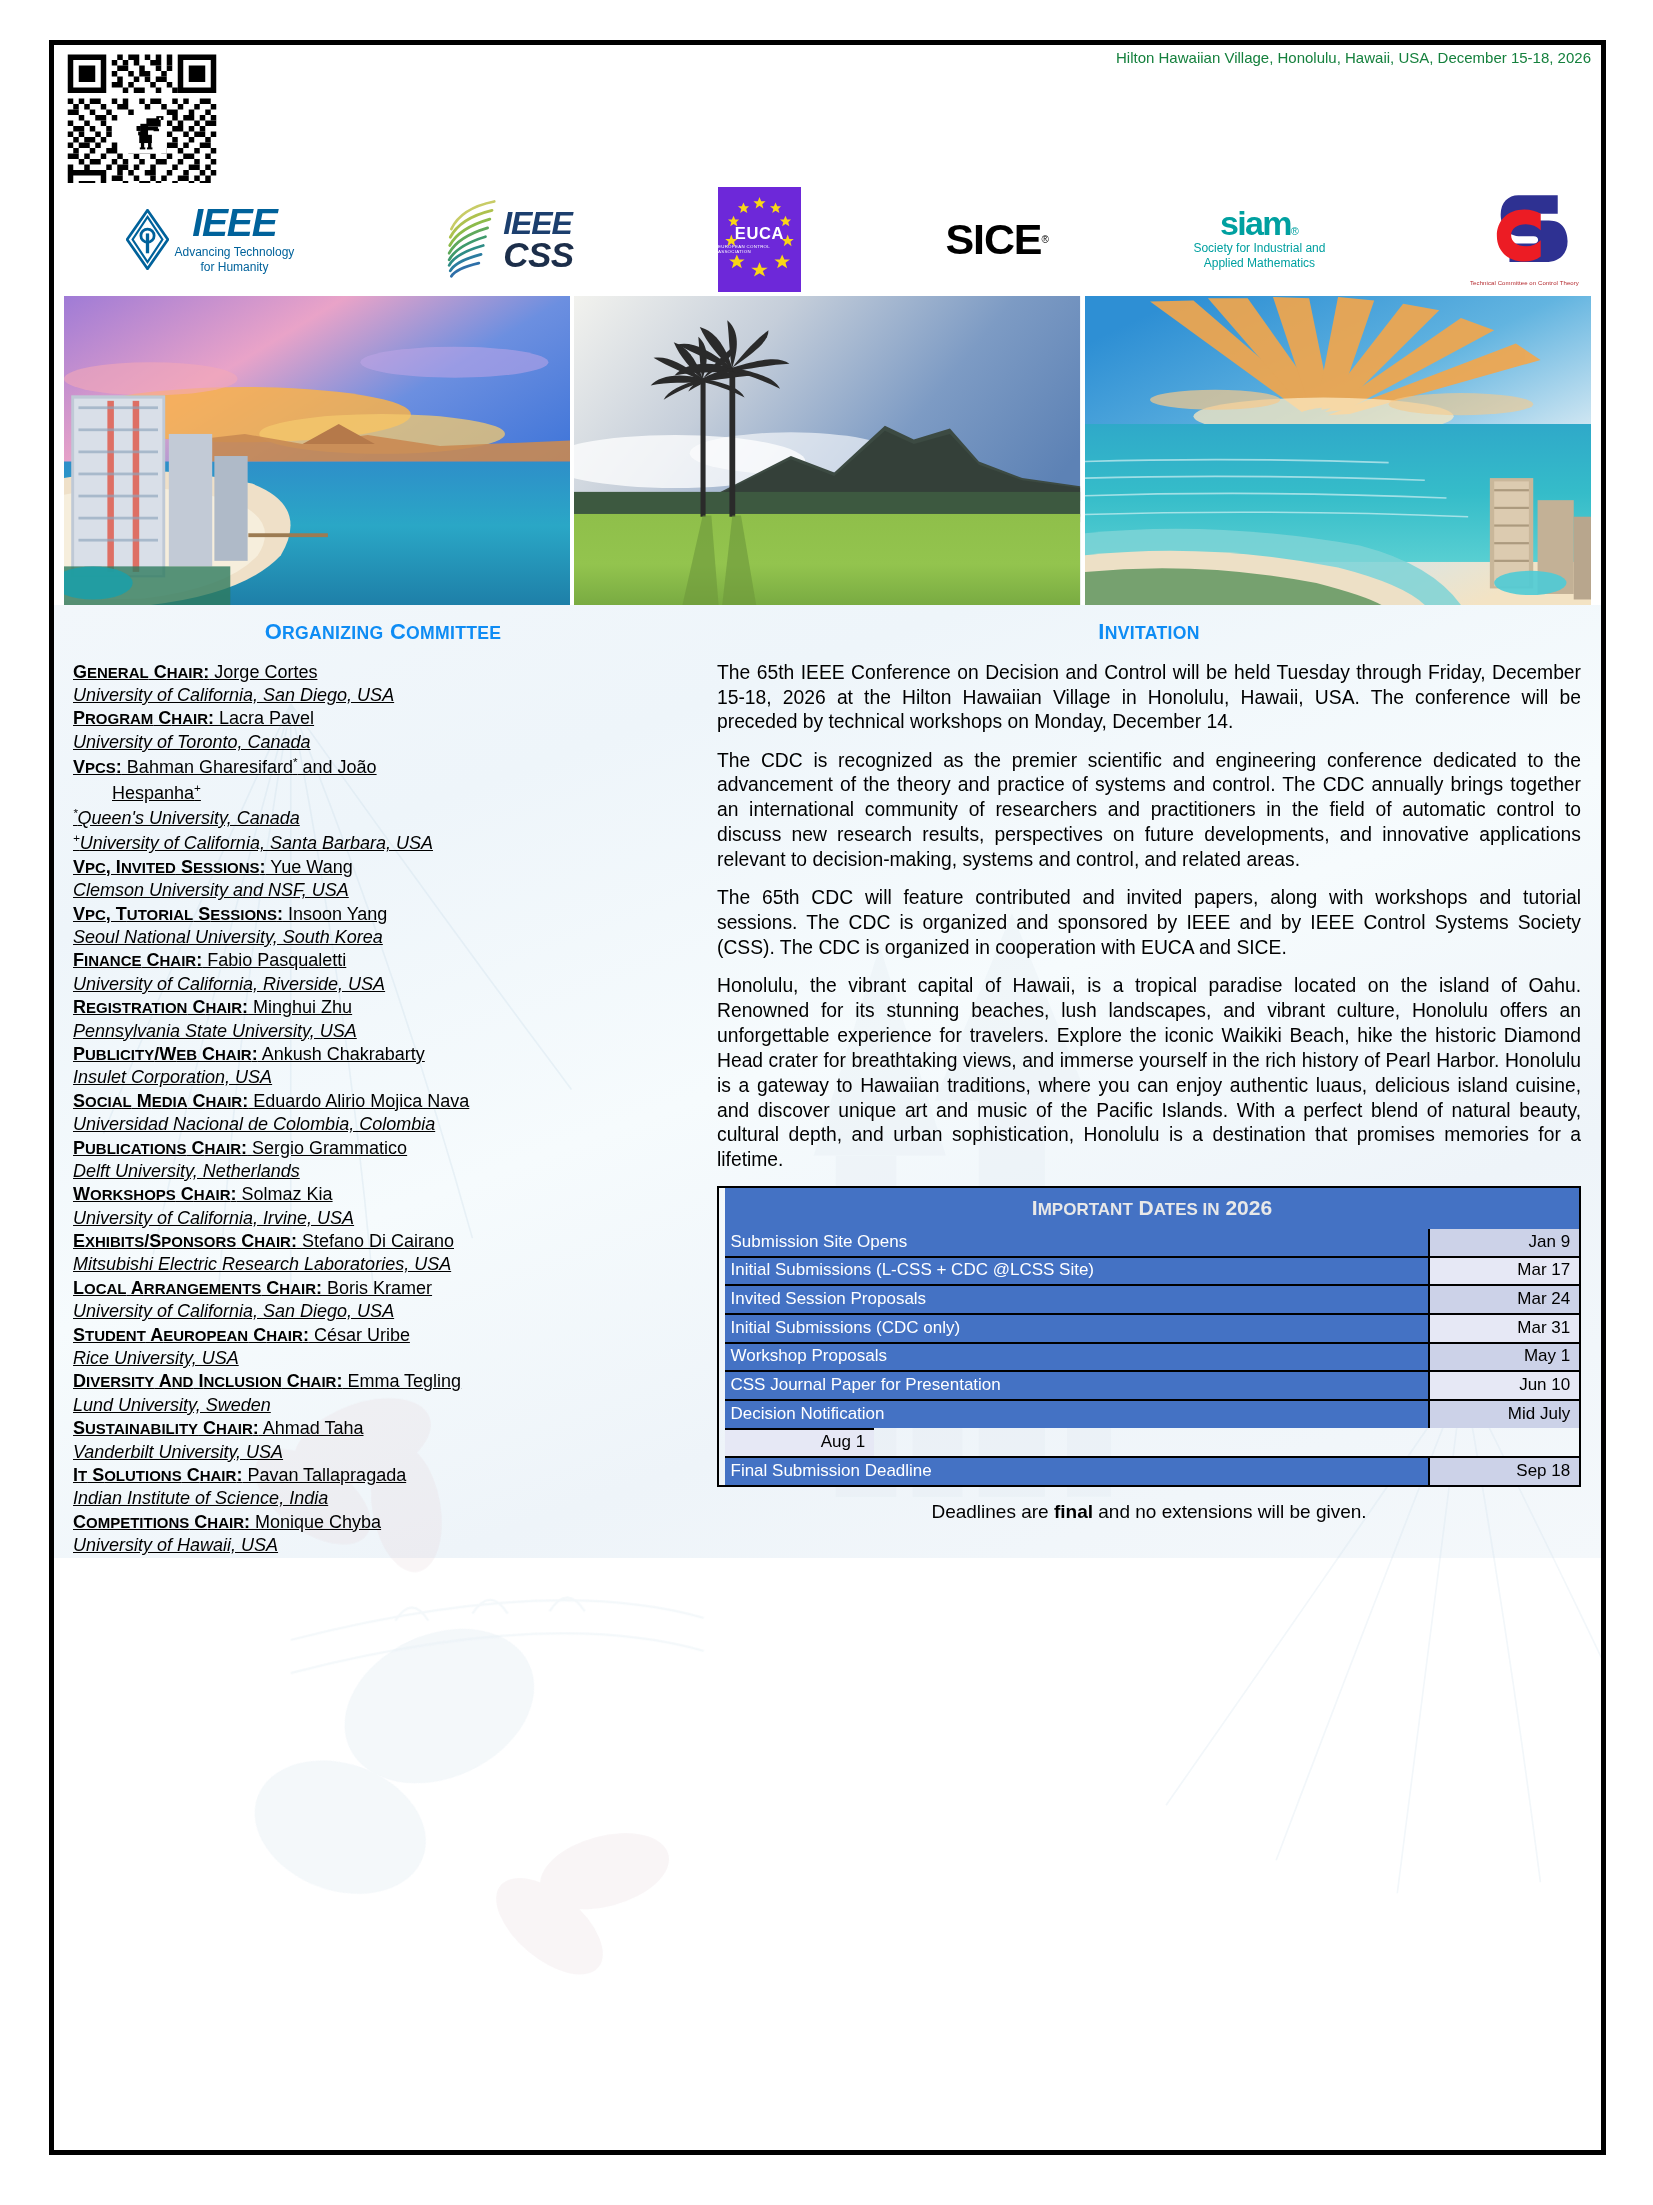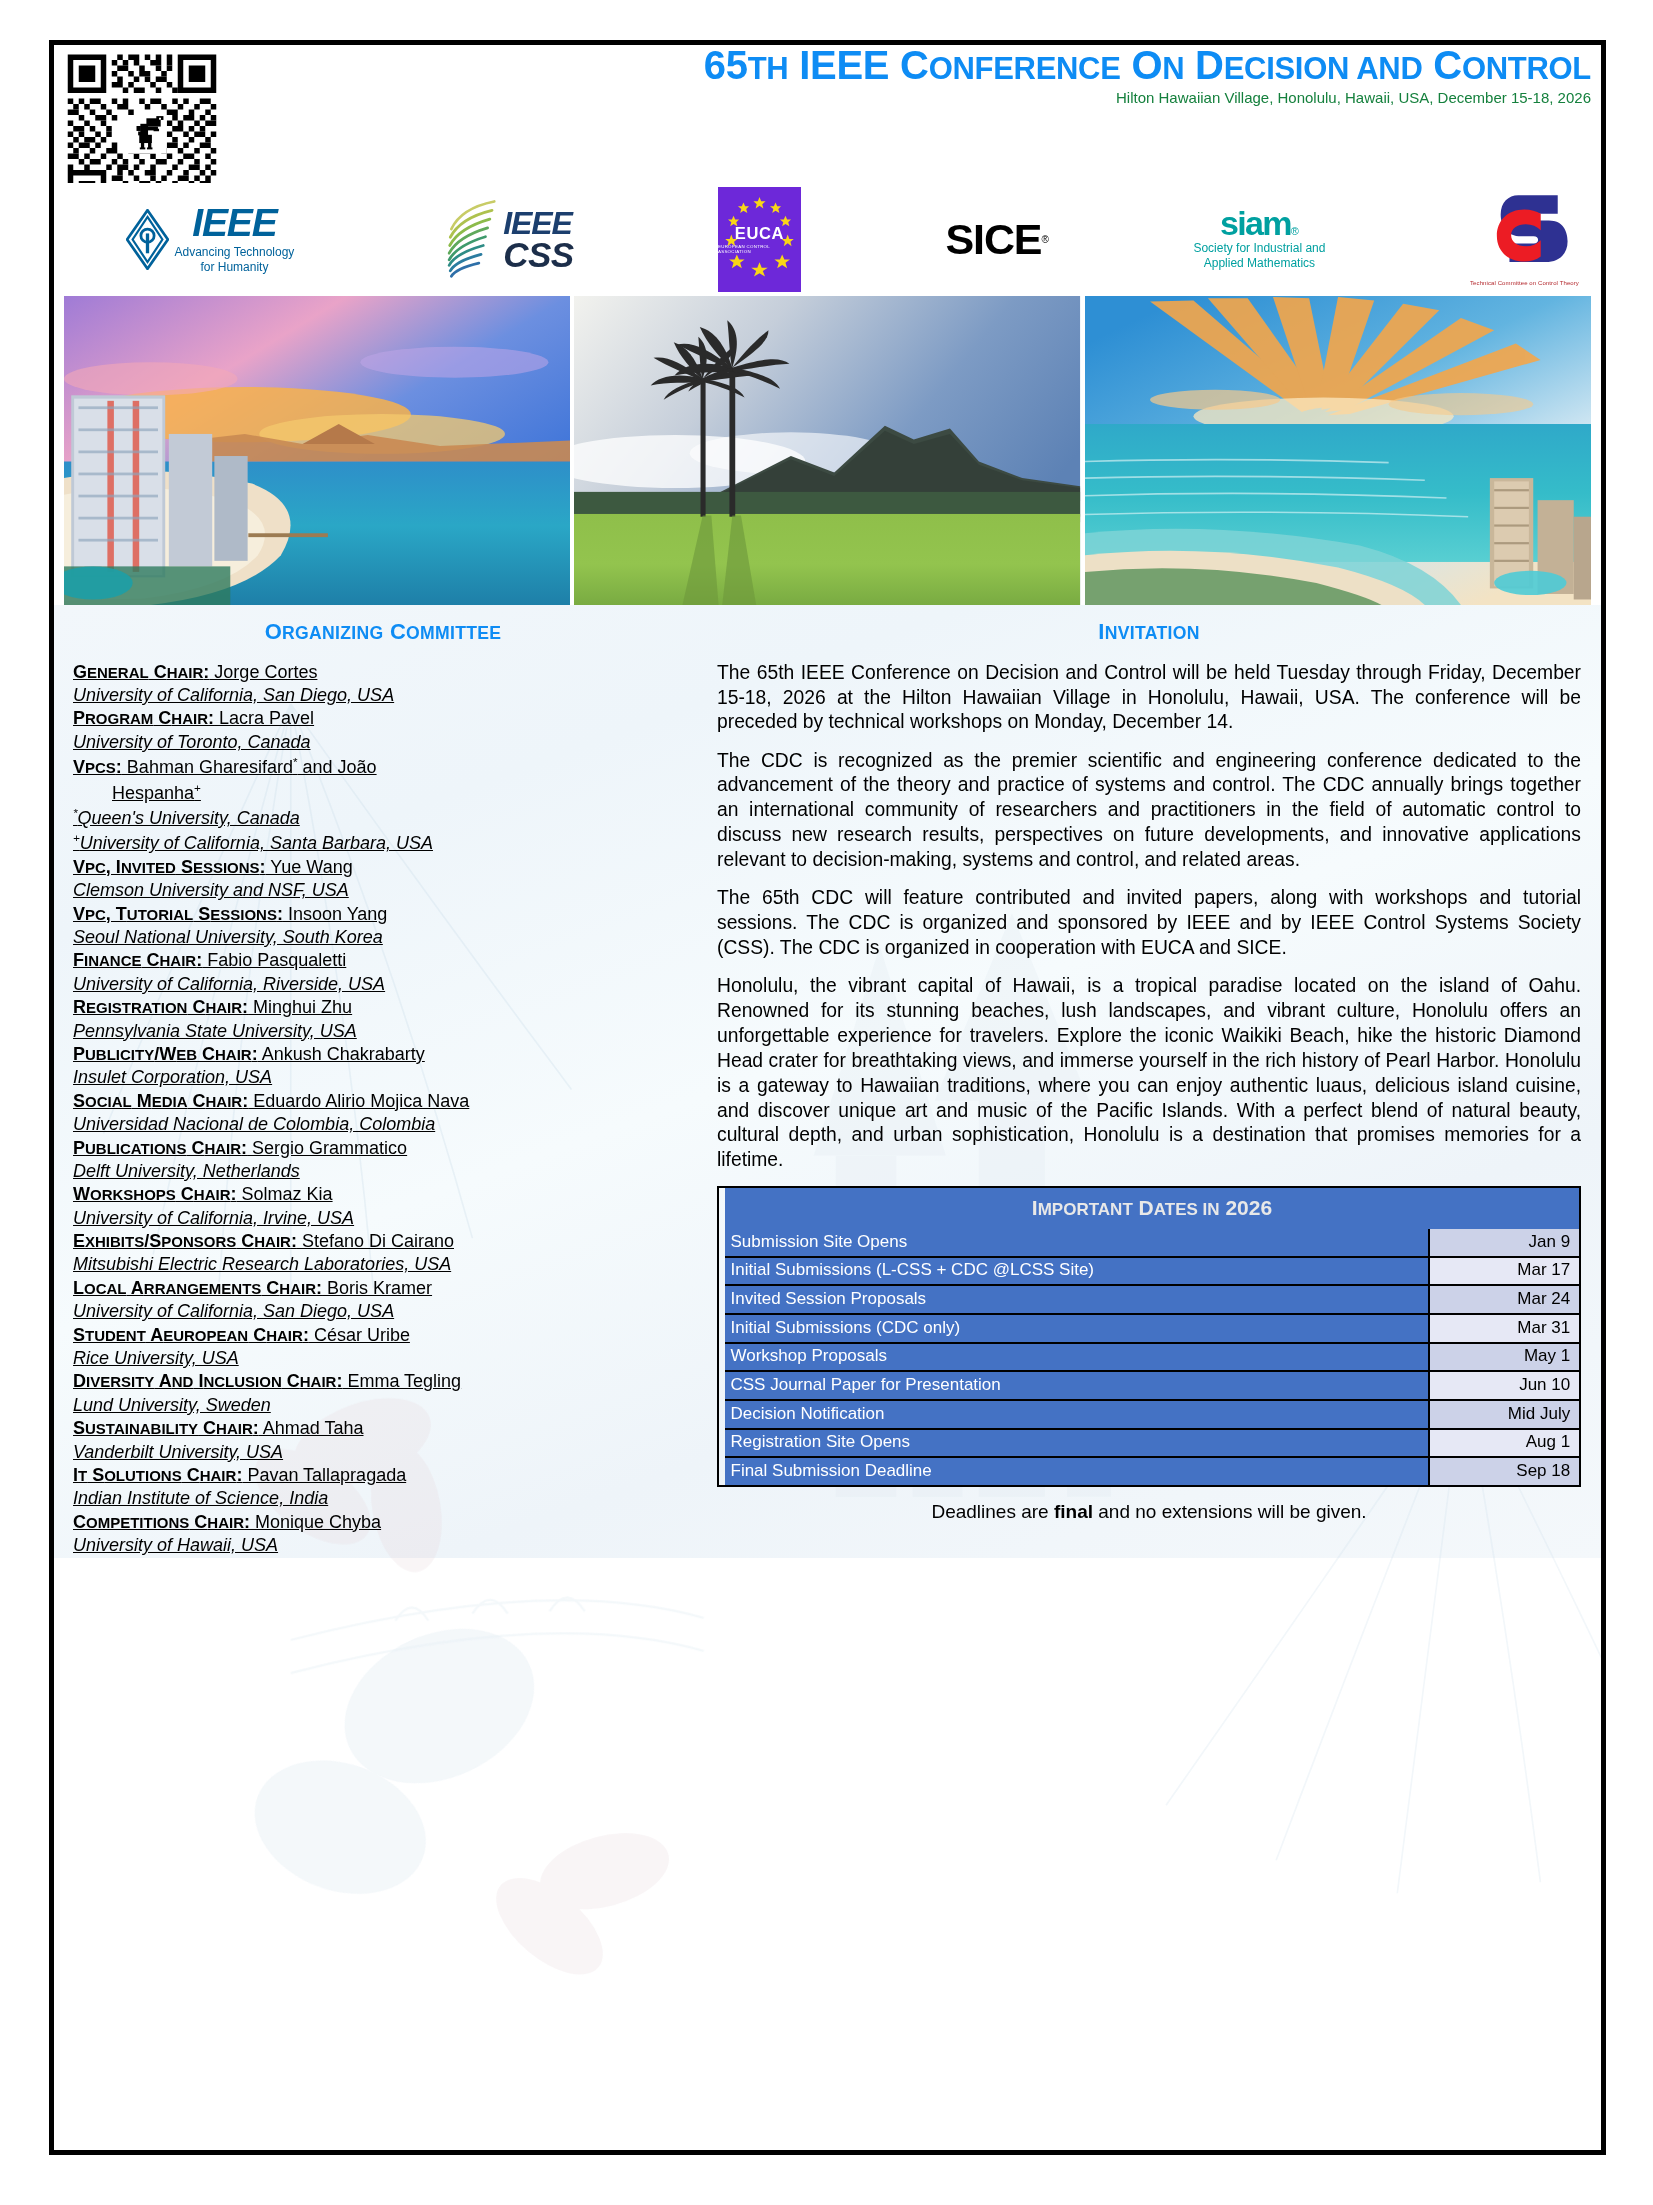--- a/index.html
+++ b/index.html
@@ -321,21 +321,20 @@
           <rect x="14.0" y="15.6" width="2.3" height="1.5"></rect>
           <rect x="14.3" y="17.0" width="0.6" height="1.1"></rect>
           <rect x="15.6" y="17.0" width="0.6" height="1.1"></rect>
           <rect x="14.1" y="17.9" width="1.0" height="0.35"></rect>
           <rect x="15.4" y="17.9" width="1.0" height="0.35"></rect>
         </g>
       </svg>
     </div>
 
     <div class="title-block">
-      <div class="conf-title"><span>65</span><span class="sc">TH</span><span> IEEE C</span><span class="sc">ONFERENCE</span><span> O</span><span class="sc">N</span><span> D</span><span class="sc">ECISION</span><span class="sc"> AND</span><span> C</span><span class="sc">ONTROL</span></div>
       <div class="conf-venue">Hilton Hawaiian Village, Honolulu, Hawaii, USA, December 15-18, 2026</div>
     </div>
   </div>
 
   <div class="logos">
 
     <div class="logo ieee-logo">
       <div class="ieee-diamond">
         <svg width="43" height="61" viewBox="0 0 78 110">
           <polygon points="39,2 76,55 39,108 2,55" fill="none" stroke="#00629B" stroke-width="5"></polygon>
@@ -708,21 +707,20 @@
             </div>
             <div class="drow">
               <div class="dlabel">CSS Journal Paper for Presentation</div>
               <div class="dval">Jun 10</div>
             </div>
             <div class="drow">
               <div class="dlabel">Decision Notification</div>
               <div class="dval">Mid July</div>
             </div>
             <div class="drow">
-              <div class="dlabel">Registration Site Opens</div>
               <div class="dval">Aug 1</div>
             </div>
             <div class="drow">
               <div class="dlabel">Final Submission Deadline</div>
               <div class="dval">Sep 18</div>
             </div>
           </div>
       </div>
 
       <p class="dates-note">

